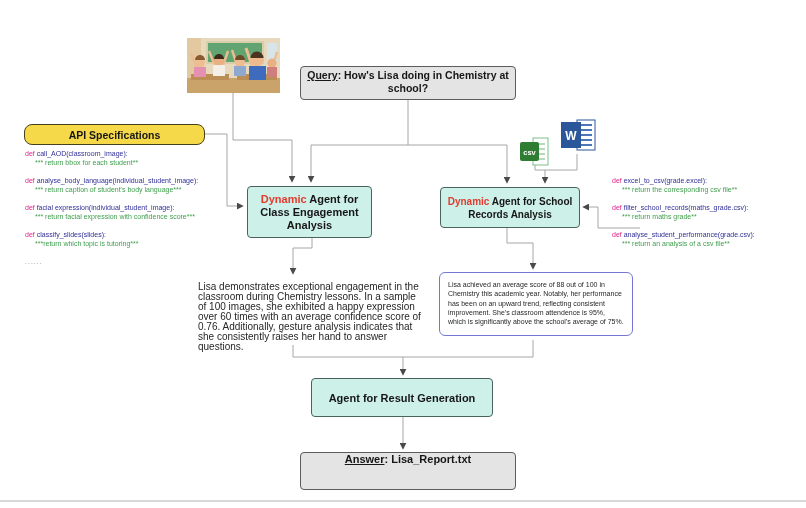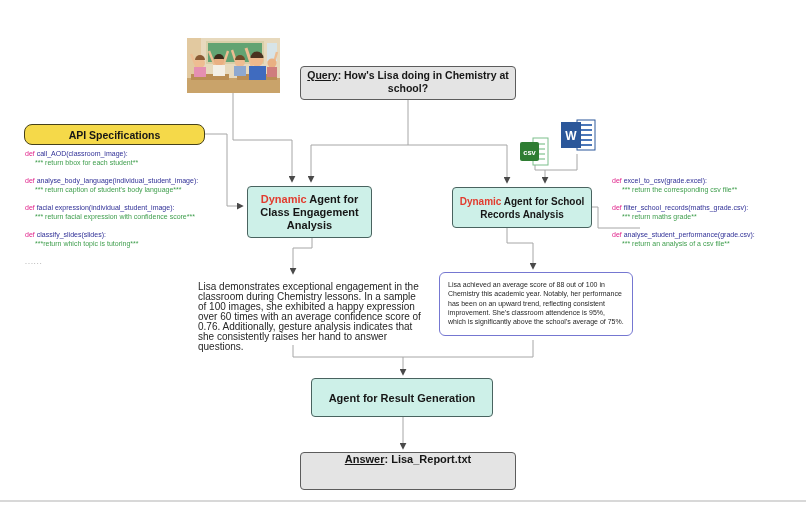--- a/index.html
+++ b/index.html
@@ -141,21 +141,21 @@
     <div class="fn"><span class="kw">def</span><span class="sig"> excel_to_csv(grade.excel):</span><span class="cmt">*** return the corresponding csv file**</span></div>
     <div class="fn"><span class="kw">def</span><span class="sig"> filter_school_records(maths_grade.csv):</span><span class="cmt">*** return maths grade**</span></div>
     <div class="fn"><span class="kw">def</span><span class="sig"> analyse_student_performance(grade.csv):</span><span class="cmt">*** return an analysis of a csv file**</span></div>
   </div>
 
   <div class="node teal-box" style="left:247px;top:186px;width:125px;height:52px;font-size:11px;line-height:13px;">
     <span><span class="dynamic">Dynamic</span><span class="pre"> Agent for
 Class Engagement
 Analysis</span></span>
   </div>
-  <div class="node teal-box" style="left:452px;top:187px;width:140px;height:41px;font-size:10px;line-height:13px;padding:0;">
+  <div class="node teal-box" style="left:440px;top:187px;width:140px;height:41px;font-size:10px;line-height:13px;padding:0;">
     <span><span class="dynamic">Dynamic</span><span class="pre"> Agent for School
 Records Analysis</span></span>
   </div>
 
   <div class="node result-text" style="left:198px;top:282px;width:228px;">Lisa demonstrates exceptional engagement in the classroom during Chemistry lessons. In a sample of 100 images, she exhibited a happy expression over 60 times with an average confidence score of 0.76. Additionally, gesture analysis indicates that she consistently raises her hand to answer questions.</div>
   <div class="node purple-box" style="left:439px;top:272px;width:194px;min-height:64px;">Lisa achieved an average score of 88 out of 100 in Chemistry this academic year. Notably, her performance has been on an upward trend, reflecting consistent improvement. She's classroom attendence is 95%, which is significantly above the school's average of 75%.</div>
 
   <div class="node teal-box" style="left:311px;top:378px;width:182px;height:39px;font-size:11px;">
     <span>Agent for Result Generation</span>
   </div>

